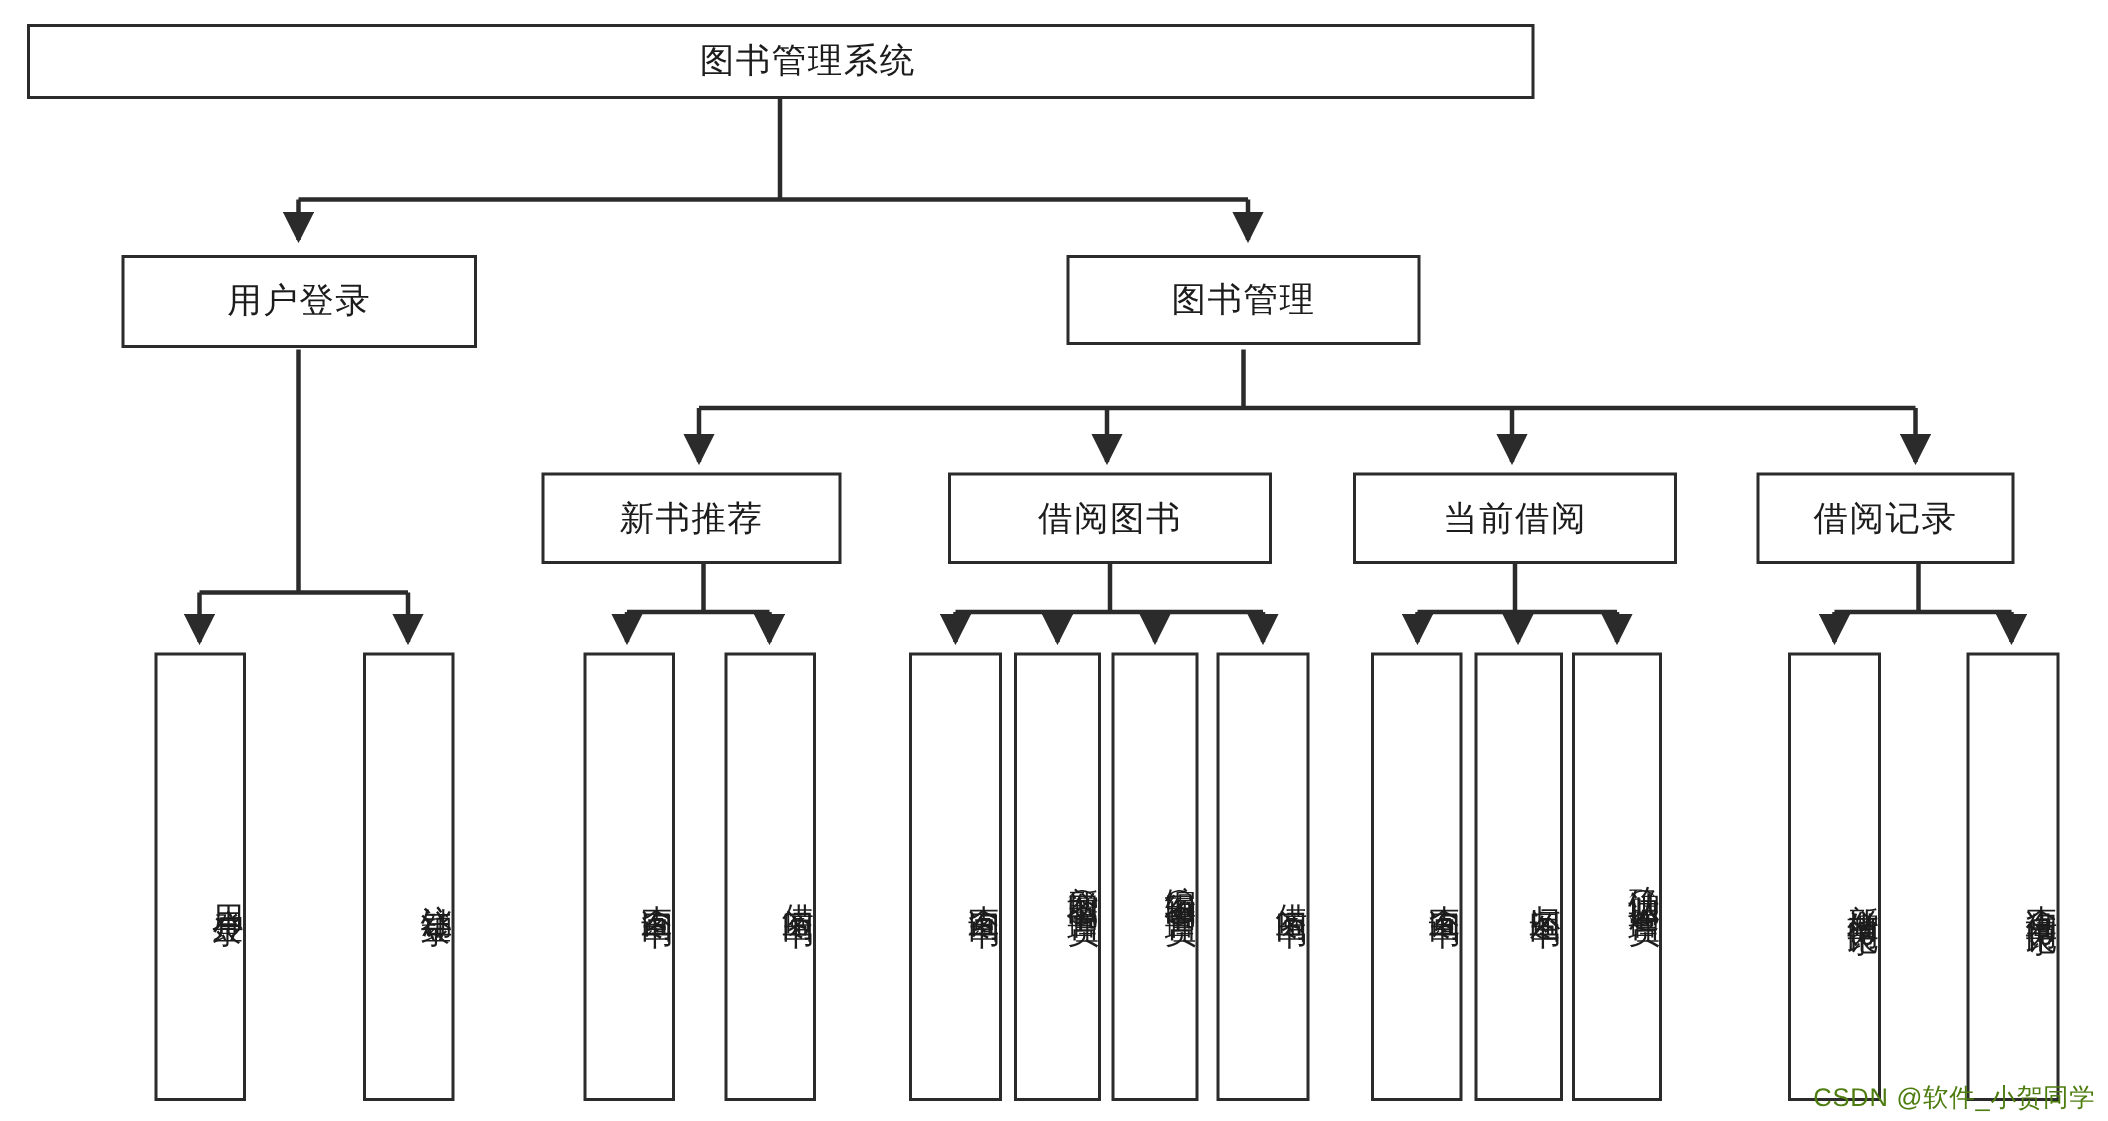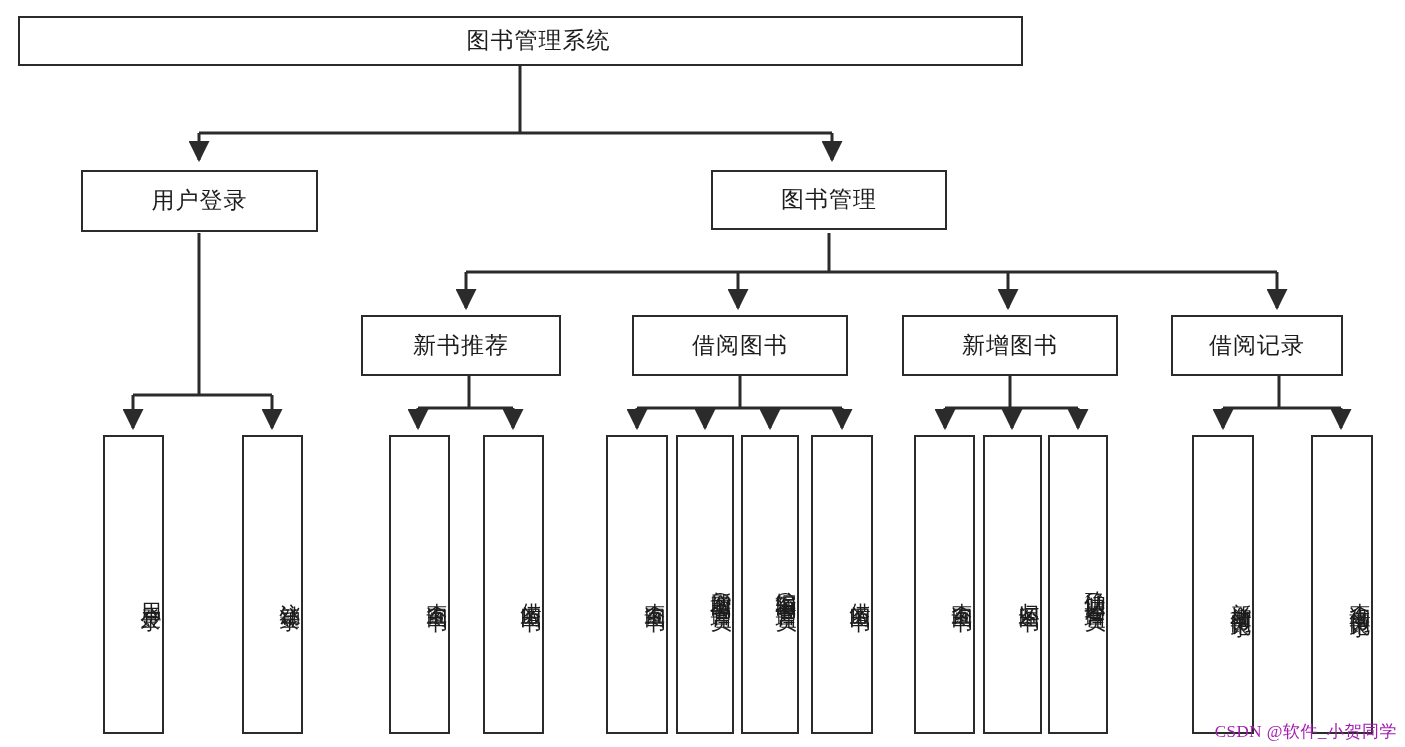--- a/index.html
+++ b/index.html
@@ -52,24 +52,23 @@
     padding-top: 14px;
     align-items: flex-start;
     justify-content: center;
     line-height: 1.0;
   }
   #watermark {
     position: absolute;
     right: 8px;
     bottom: 4px;
     font-size: 17px;
-    color: #a21caf;
+    color: #4d7c0f;
     white-space: nowrap;
     letter-spacing: 0.5px;
-    font-family: Liberation Serif, serif;
   }
 </style>
 </head>
 <body>
 
 <div id="canvas">
 
   <svg id="edges" viewBox="0 0 1405 747" xmlns="http://www.w3.org/2000/svg">
     <defs>
       <marker id="arrow" viewBox="0 0 10 10" refX="9" refY="5" markerWidth="7" markerHeight="7" orient="auto-start-reverse">
@@ -120,21 +119,21 @@
     </g>
   </svg>
 
   <div class="node horiz root" style="left:18px; top:16px; width:1005px; height:50px;">图书管理系统</div>
 
   <div class="node horiz" style="left:81px; top:170px; width:237px; height:62px;">用户登录</div>
   <div class="node horiz" style="left:711px; top:170px; width:236px; height:60px;">图书管理</div>
 
   <div class="node horiz" style="left:361px; top:315px; width:200px; height:61px;">新书推荐</div>
   <div class="node horiz" style="left:632px; top:315px; width:216px; height:61px;">借阅图书</div>
-  <div class="node horiz" style="left:902px; top:315px; width:216px; height:61px;">新增图书</div>
+  <div class="node horiz" style="left:902px; top:315px; width:216px; height:61px;">当前借阅</div>
   <div class="node horiz" style="left:1171px; top:315px; width:172px; height:61px;">借阅记录</div>
 
   <div class="node vert" style="left:103px; top:435px; width:61px; height:299px;">用户登录</div>
   <div class="node vert" style="left:242px; top:435px; width:61px; height:299px;">注销登录</div>
 
   <div class="node vert" style="left:389px; top:435px; width:61px; height:299px;">查询图书</div>
   <div class="node vert" style="left:483px; top:435px; width:61px; height:299px;">借阅图书</div>
 
   <div class="node vert" style="left:606px; top:435px; width:62px; height:299px;">查询图书</div>
   <div class="node vert" style="left:676px; top:435px; width:58px; height:299px; padding-top:6px;">新增图书（管理员）</div>

